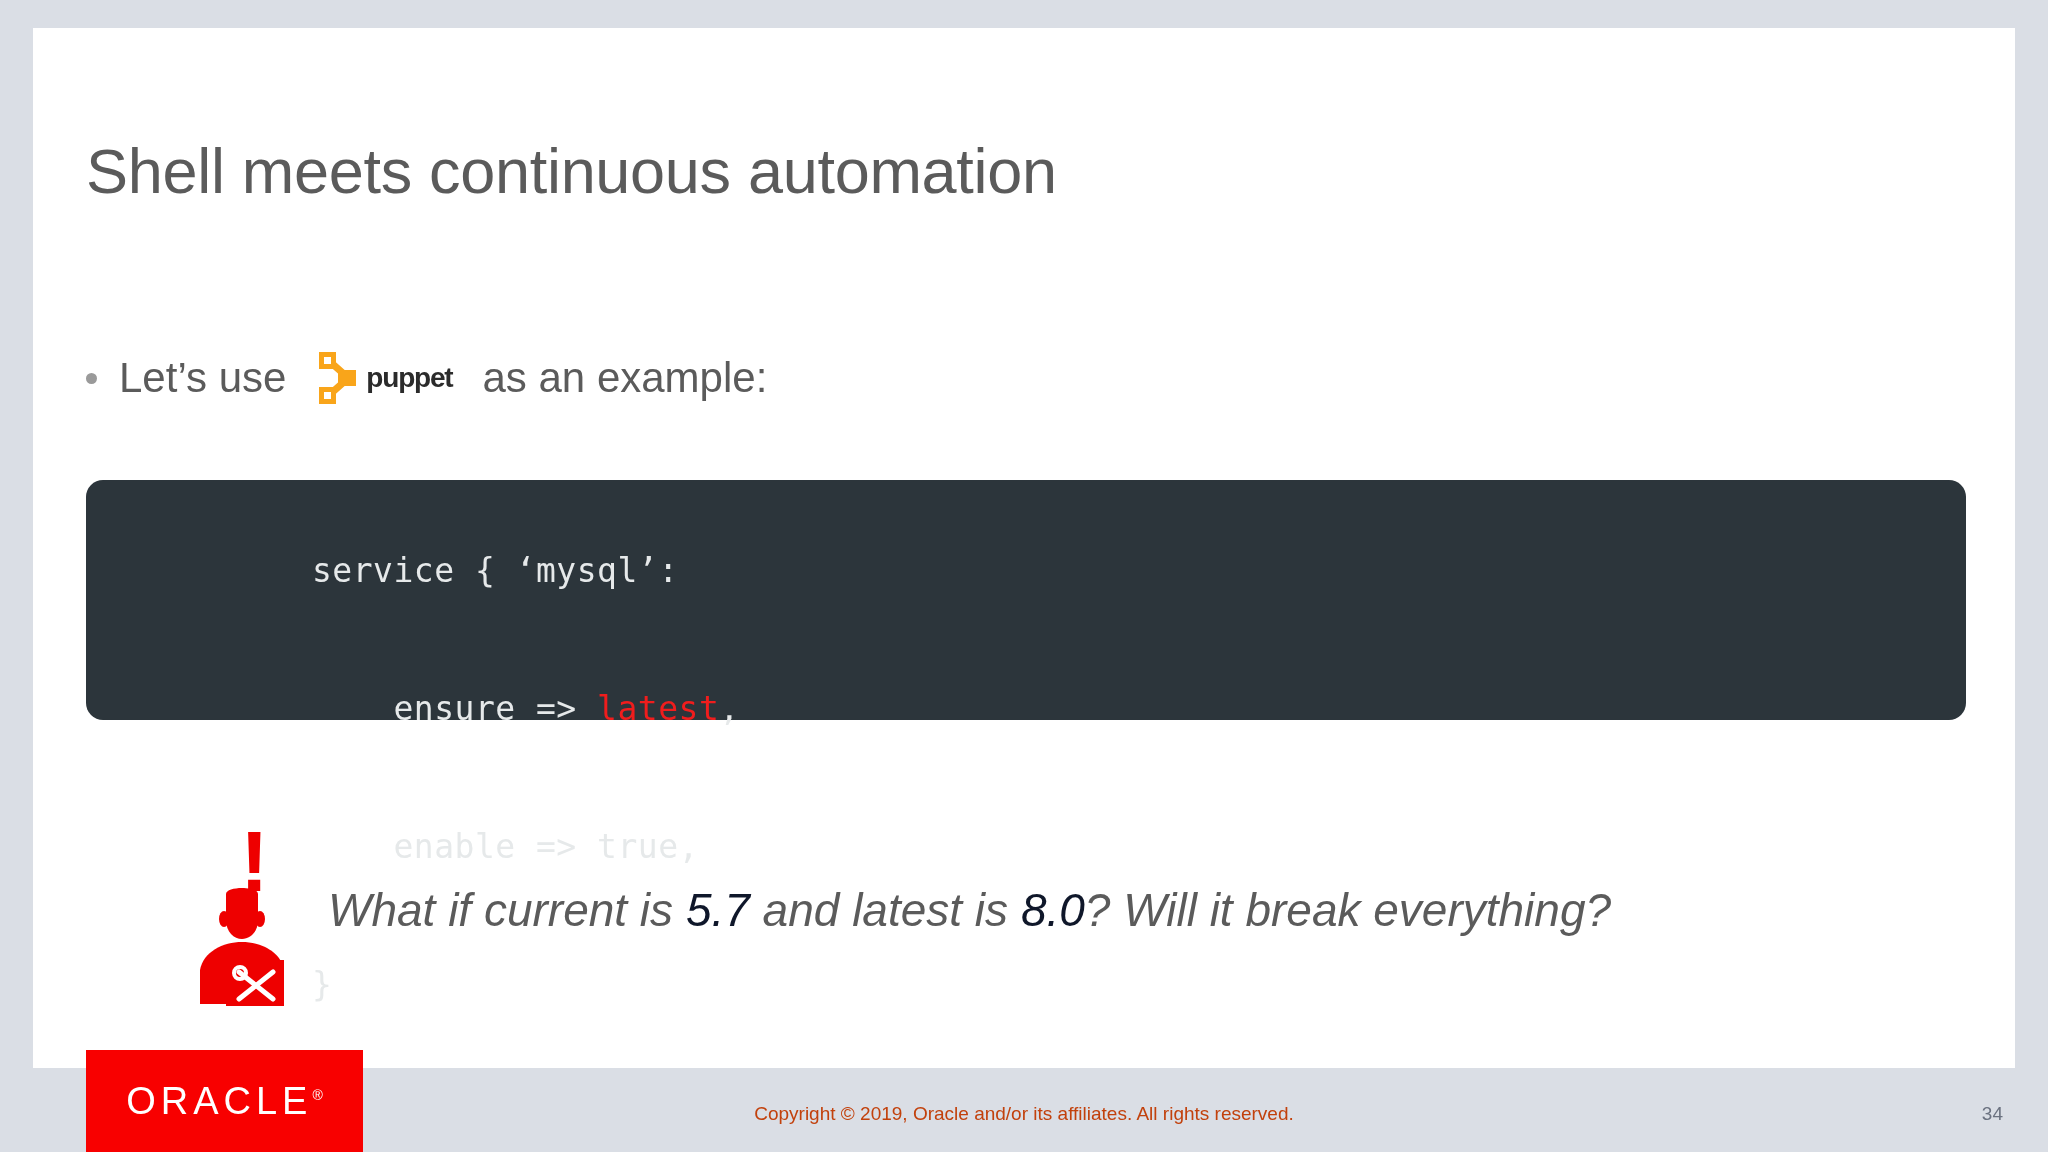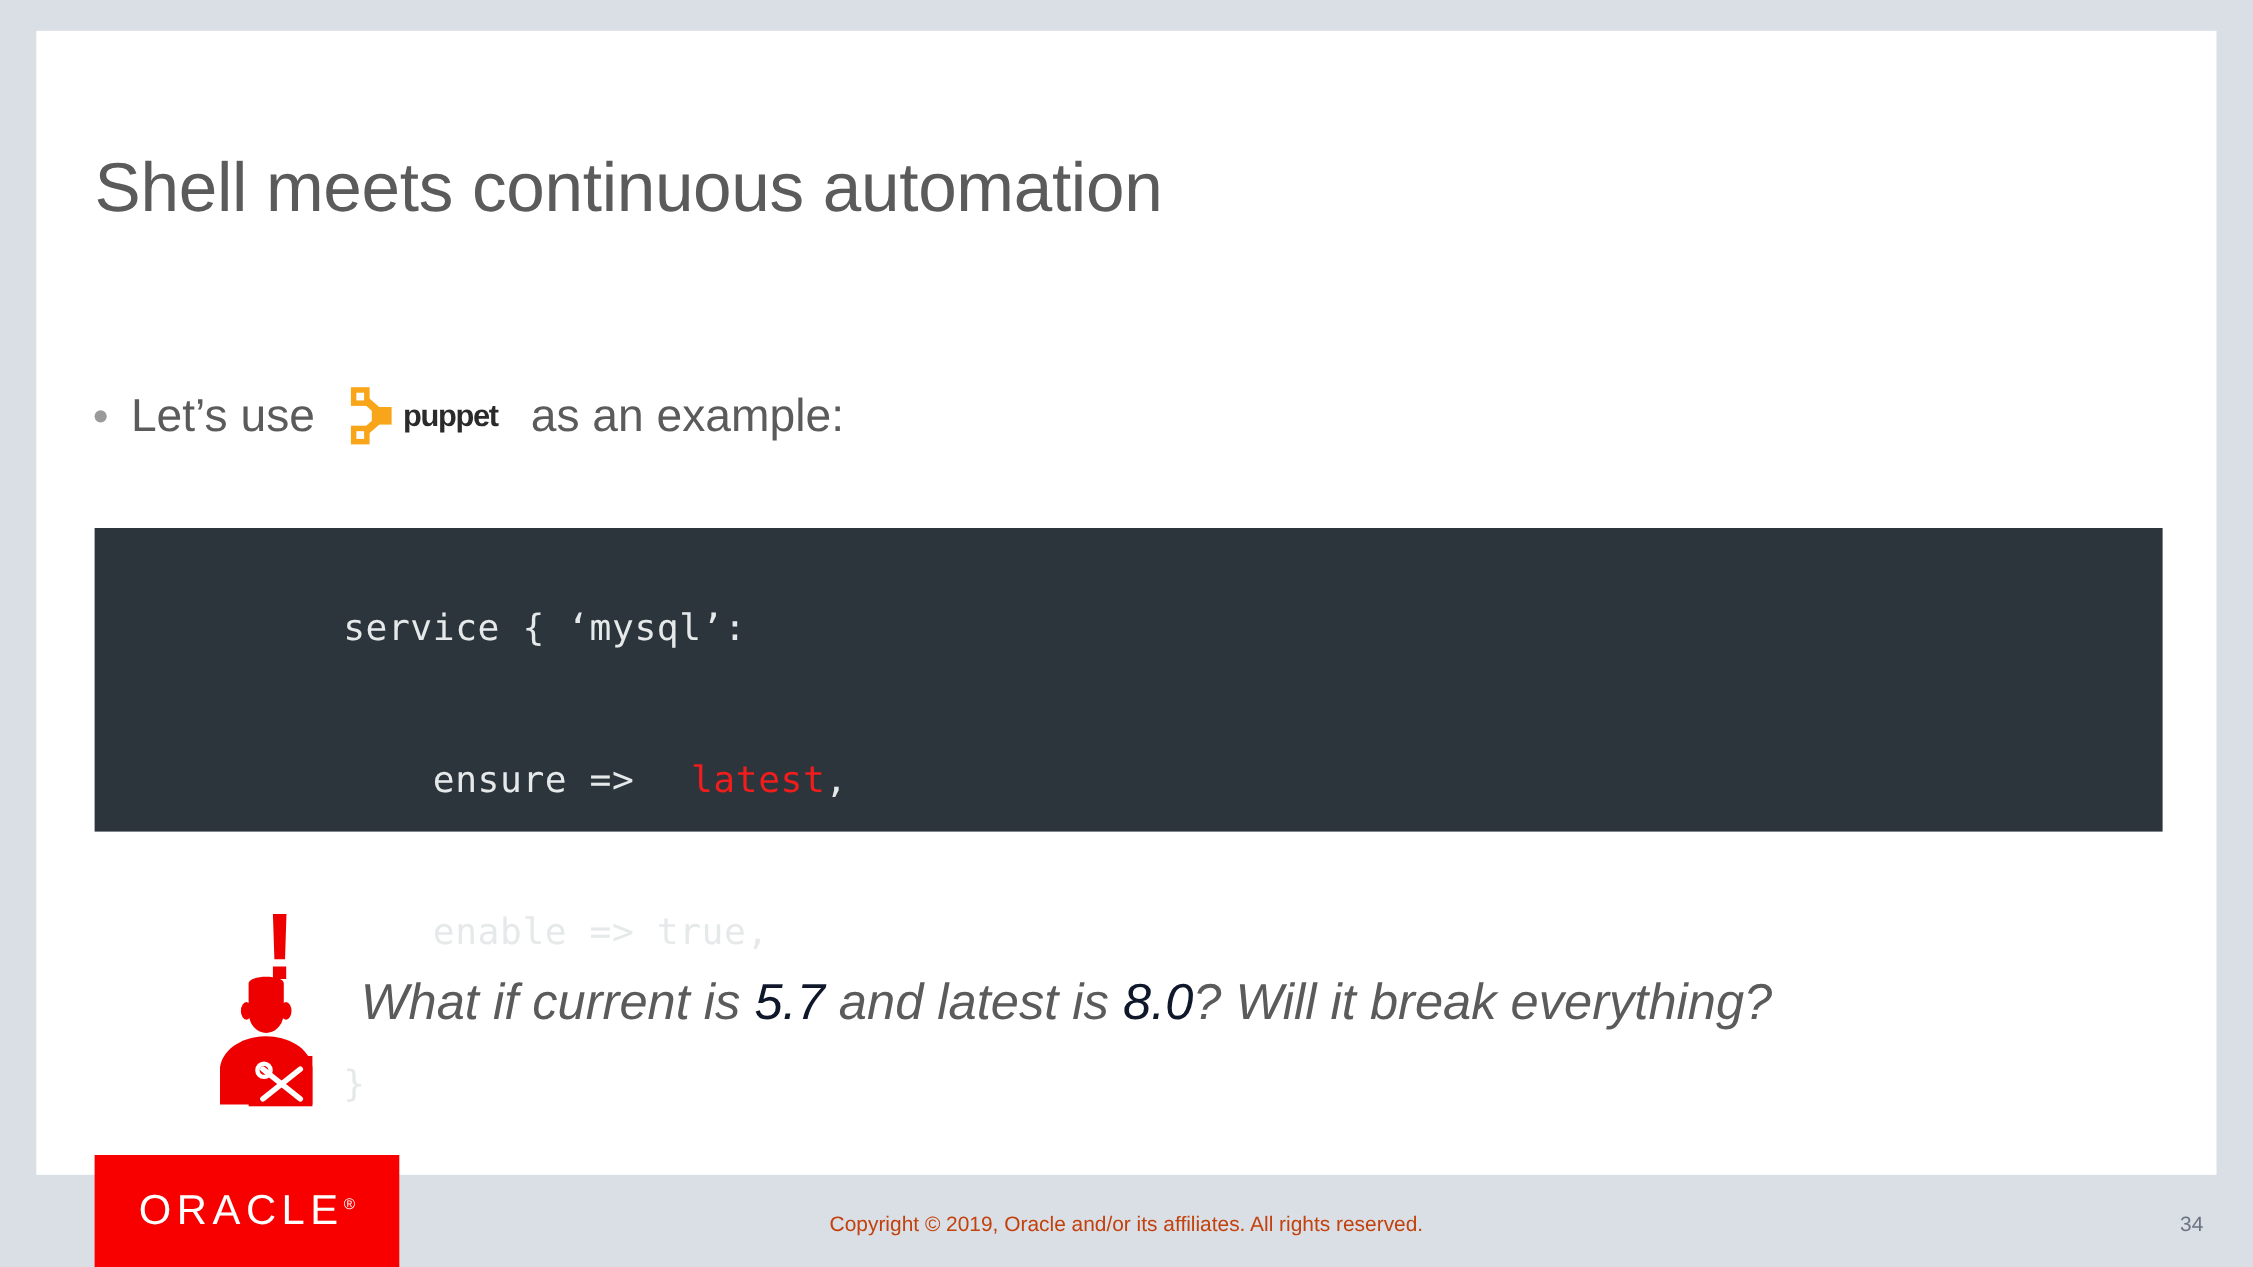--- a/index.html
+++ b/index.html
@@ -82,34 +82,35 @@
   }
   .bullet-tail {
     margin-left: 12px;
   }
   
   .code-block {
     position: absolute;
     left: 53px;
     top: 452px;
     width: 1880px;
-    height: 276px;
+    height: 240px;
     background: #2c353b;
     box-sizing: border-box;
     padding: 22px 0 10px 63px;
+    border-radius: 17px;
   }
   .code-line {
     font-family: "DejaVu Sans Mono", monospace;
     font-size: 33px;
     line-height: 46px;
     color: #e6e9ea;
     white-space: pre;
     letter-spacing: 0.5px;
   }
-  .code-red { color: #f01d1d; margin-left: 31px; }
+  .code-red { color: #f01d1d; }
   
   .warn-excl {
     position: absolute;
     left: 207px;
     top: 790px;
     font-size: 86px;
     line-height: 1;
     font-weight: 700;
     color: #ee0000;
     font-family: "Liberation Sans", sans-serif;

